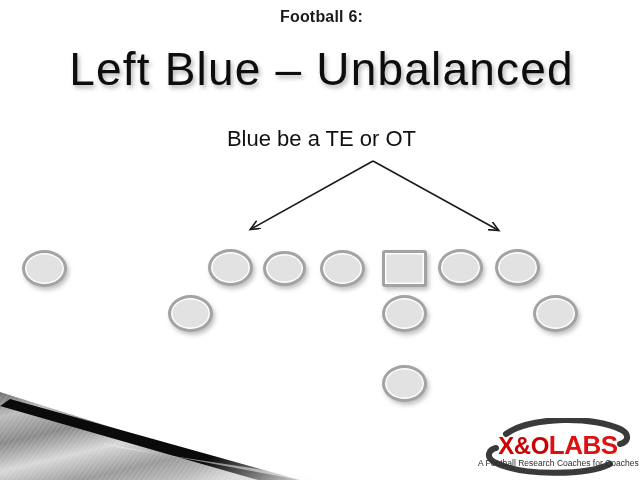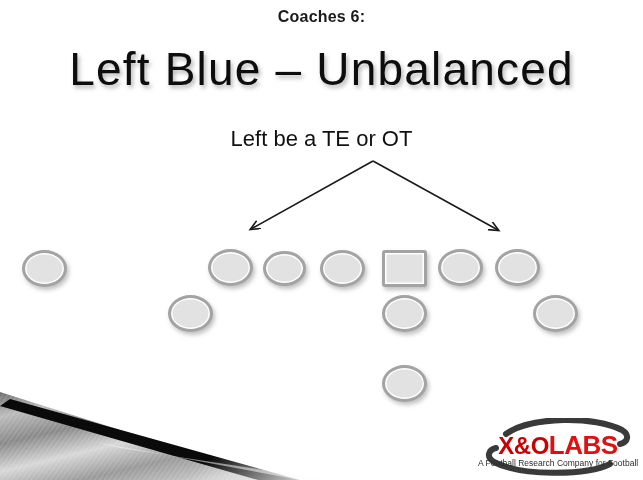--- a/index.html
+++ b/index.html
@@ -129,24 +129,24 @@
     font-size: 8.5px;
     color: #2b2b2b;
     white-space: nowrap;
   }
 </style>
 </head>
 <body>
 
 <div id="slide">
 
-  <div id="subtitle">Coaches 6:</div>
+  <div id="subtitle">Football 6:</div>
   <div id="title">Left Blue – Unbalanced</div>
 
-  <div id="annotation">Left be a TE or OT</div>
+  <div id="annotation">Blue be a TE or OT</div>
 
   <svg id="arrows" viewBox="0 0 643 480">
     <defs>
       <marker id="ah" markerWidth="12" markerHeight="12" refX="9" refY="4.5" orient="auto" markerUnits="userSpaceOnUse">
         <path d="M0,0 L10,4.5 L0,9" fill="none" stroke="#1a1a1a" stroke-width="1.6"></path>
       </marker>
     </defs>
     <g id="arrow-group" stroke="#1a1a1a" stroke-width="1.6" fill="none">
         <line x1="373" y1="161" x2="251" y2="229" marker-end="url(#ah)" stroke="#1a1a1a"></line>
         <line x1="373" y1="161" x2="498" y2="230" marker-end="url(#ah)" stroke="#1a1a1a"></line>
@@ -201,16 +201,16 @@
   </div>
 
   <div id="logo">
     <svg width="160" height="58" viewBox="0 0 160 58" style="position:absolute;left:0;top:0;">
       <path d="M28,16 C52,-2 118,-2 144,12 C152,17 150,24 142,26" fill="none" stroke="#3a3a3a" stroke-width="6" stroke-linecap="round"></path>
       <path d="M132,46 C108,58 42,58 16,44 C8,39 10,32 18,30" fill="none" stroke="#3a3a3a" stroke-width="6" stroke-linecap="round"></path>
     </svg>
     <div id="logo-wordmark">
       <span class="logo-xo">X&amp;O</span><span class="logo-labs">LABS</span>
     </div>
-    <div id="logo-tagline">A Football Research Company for Football</div>
+    <div id="logo-tagline">A Football Research Coaches for Coaches</div>
   </div>
 
 </div>
 
 </body></html>

